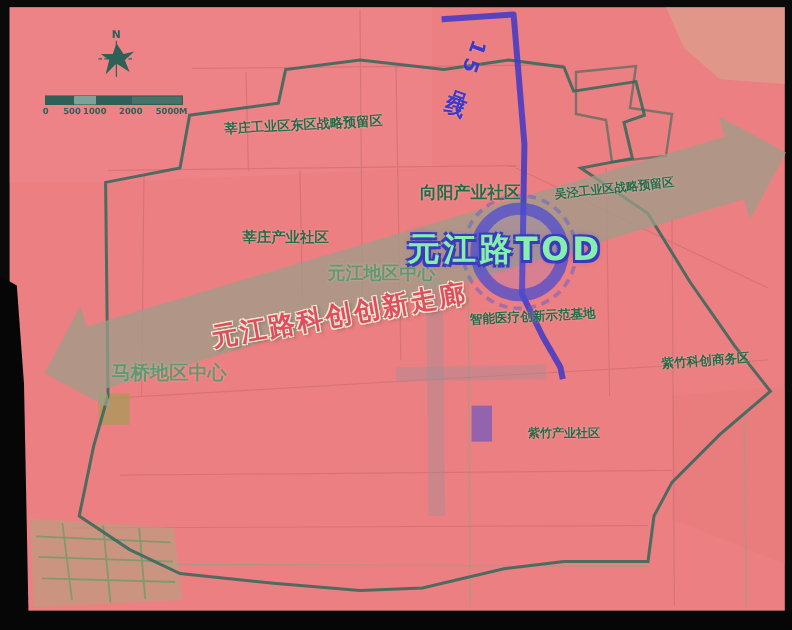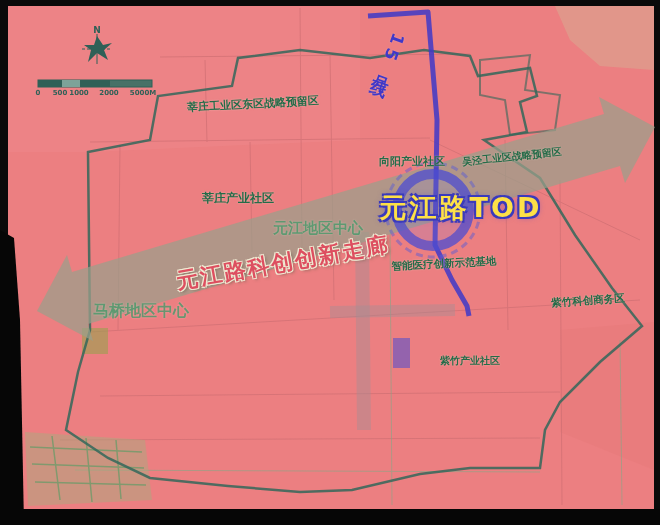--- a/index.html
+++ b/index.html
@@ -12,23 +12,22 @@
     position:absolute;white-space:nowrap;font-weight:bold;
     color:#256b48;transform:translate(-50%,-50%);
     text-shadow:0 0 2px rgba(240,220,210,0.55);
   }
   .lbl-corridor{
     color:#dd4f60;font-size:22px;letter-spacing:2px;
     transform:translate(-50%,-50%) rotate(-10deg);
     text-shadow:-1px -1px 0 #efe9d2,1px -1px 0 #efe9d2,-1px 1px 0 #efe9d2,1px 1px 0 #efe9d2,2px 2px 3px rgba(90,90,70,0.5);
   }
   .lbl-tod{
-    color:#fde047;font-size:27px;letter-spacing:3px;
+    color:#86efac;font-size:27px;letter-spacing:3px;
     text-shadow:-2px -2px 0 #3a3abc,2px -2px 0 #3a3abc,-2px 2px 0 #3a3abc,2px 2px 0 #3a3abc,0 0 6px rgba(60,60,200,0.6);
-    margin-left:40px;
   }
   .lbl-line15{
     color:#4038c8;font-size:17px;letter-spacing:4px;
     writing-mode:vertical-rl;transform:rotate(20deg);transform-origin:top center;
     text-shadow:0 0 2px rgba(230,210,220,0.4);
   }
   .lbl-faint{color:#4a9a6c;opacity:.8;}
   .compass-n{position:absolute;color:#2f6057;font-size:9px;font-weight:bold;transform:translate(-50%,-50%);}
   .scale-num{position:absolute;color:#2f6057;font-size:7px;font-weight:bold;transform:translateX(-50%);}
 </style>
@@ -115,21 +114,21 @@
   <div class="scale-num" style="left:38px;top:89px;">0</div>
   <div class="scale-num" style="left:60px;top:89px;">500</div>
   <div class="scale-num" style="left:79px;top:89px;">1000</div>
   <div class="scale-num" style="left:109px;top:89px;">2000</div>
   <div class="scale-num" style="left:143px;top:89px;">5000M</div>
 
   <div class="lbl lbl-line15" style="left:388px;top:34px;">15号线</div>
 
   <div class="lbl" style="left:253px;top:104px;font-size:11px;transform:translate(-50%,-50%) rotate(-3deg);">莘庄工业区东区战略预留区</div>
   <div class="lbl" style="left:238px;top:198px;font-size:12px;">莘庄产业社区</div>
-  <div class="lbl" style="left:412px;top:161px;font-size:11px;">向阳产业社区</div>
+  <div class="lbl" style="left:392px;top:161px;font-size:14px;">向阳产业社区</div>
   <div class="lbl" style="left:512px;top:157px;font-size:10px;transform:translate(-50%,-50%) rotate(-6deg);">吴泾工业区战略预留区</div>
   <div class="lbl lbl-faint" style="left:318px;top:228px;font-size:15px;">元江地区中心</div>
   <div class="lbl" style="left:444px;top:264px;font-size:10.5px;transform:translate(-50%,-50%) rotate(-3deg);">智能医疗创新示范基地</div>
   <div class="lbl" style="left:588px;top:301px;font-size:10.5px;transform:translate(-50%,-50%) rotate(-4deg);">紫竹科创商务区</div>
   <div class="lbl lbl-faint" style="left:141px;top:311px;font-size:16px;">马桥地区中心</div>
   <div class="lbl" style="left:470px;top:361px;font-size:10px;">紫竹产业社区</div>
 
   <div class="lbl lbl-corridor" style="left:283px;top:263px;">元江路科创创新走廊</div>
 
   <div class="lbl lbl-tod" style="left:421px;top:208px;">元江路TOD</div>

